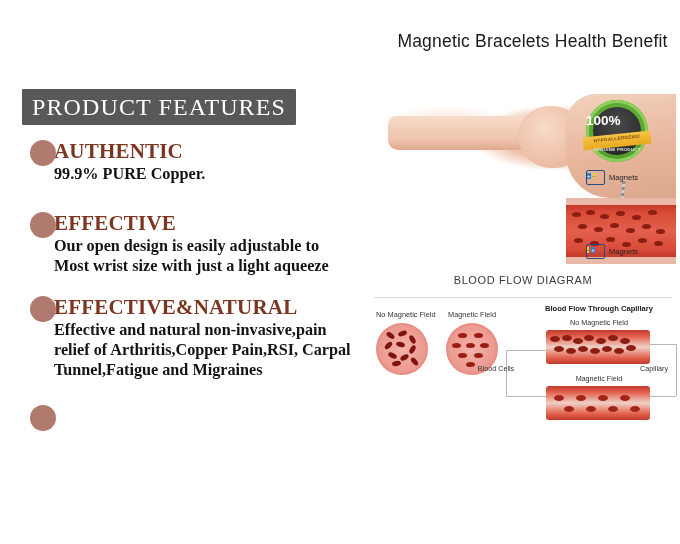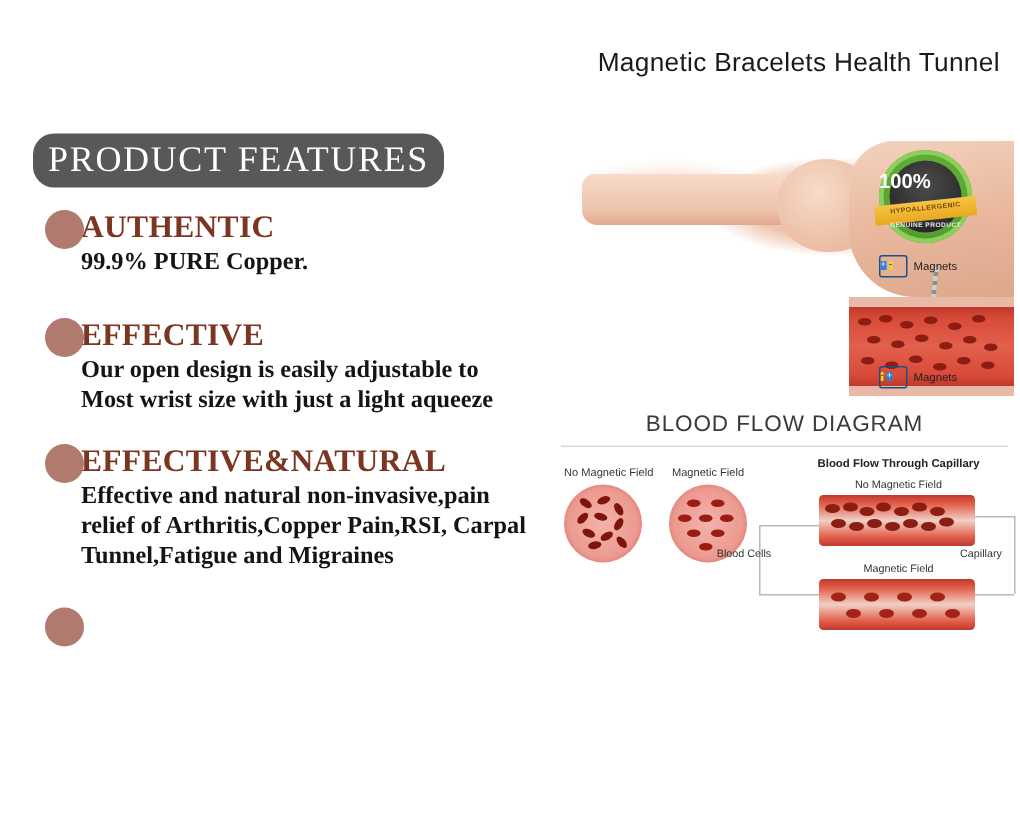--- a/index.html
+++ b/index.html
@@ -13,21 +13,21 @@
   .doc-title{
     position:absolute;left:390px;top:31px;width:285px;
     font-family:"Liberation Sans",sans-serif;
     font-size:17.5px;color:#1a1a1a;letter-spacing:.2px;
     text-align:center;white-space:nowrap;
   }
 
   
   .features-banner{
     position:absolute;left:22px;top:89px;width:274px;height:36px;
-    background:#585858;border-radius:14px;
+    background:#585858;border-radius:1px;
     display:flex;align-items:center;justify-content:center;
   }
   .features-banner span{
     color:#ffffff;font-size:24px;letter-spacing:1.1px;
   }
 
   .feature{position:absolute;left:30px;width:330px;}
   .bullet{
     position:absolute;left:0;width:26px;height:26px;border-radius:50%;
     background:#b07a6e;
@@ -126,21 +126,21 @@
   }
   .vessel .cells{position:absolute;left:4px;right:4px;top:10px;bottom:10px;}
   .vessel .cells i{position:absolute;width:9px;height:5px;border-radius:50%;background:#8c1d12;display:block;}
 
   .chain{position:absolute;left:248px;top:96px;width:3px;height:92px;
     background:repeating-linear-gradient(180deg,#cfcfcf 0 3px,#8f8f8f 3px 6px);transform:rotate(6deg);}
 
   
   .bfd-title{
     position:absolute;left:0;top:192px;width:306px;text-align:center;
-    font-family:"Liberation Sans",sans-serif;font-size:15px;color:#3a3a3a;letter-spacing:.6px;
+    font-family:"Liberation Sans",sans-serif;font-size:11px;color:#3a3a3a;letter-spacing:.6px;
   }
   .bfd-rule{position:absolute;left:4px;top:215px;width:298px;height:1px;background:#d7d7d7;}
 
   .cmp{position:absolute;top:228px;}
   .cmp .lab{
     font-family:"Liberation Sans",sans-serif;font-size:7.4px;color:#333;text-align:center;margin-bottom:4px;
   }
   .disc{
     width:52px;height:52px;border-radius:50%;
     background:radial-gradient(circle,#f3b3ab 0%,#ec9a90 62%,#d9685c 86%,#c0392b 100%);
@@ -159,21 +159,21 @@
   .tube i{position:absolute;width:10px;height:6px;border-radius:50%;background:#8c1d12;display:block;}
   .tube.sep i{background:#a32317;}
   .tlab{position:absolute;font-family:"Liberation Sans",sans-serif;font-size:7.2px;color:#333;text-align:center;}
   .leader{position:absolute;border:1px solid #b9b9b9;}
 </style>
 </head>
 <body>
 
 <div class="page">
 
-  <div class="doc-title">Magnetic Bracelets Health Tunnel</div>
+  <div class="doc-title">Magnetic Bracelets Health Benefit</div>
 
   <div class="features-banner">
     <span>PRODUCT FEATURES</span>
   </div>
 
   <div class="feature" style="top:140px">
     <div class="bullet"></div>
     <div class="ftext">
       <div class="fhead">AUTHENTIC</div>
       <div class="fbody">

